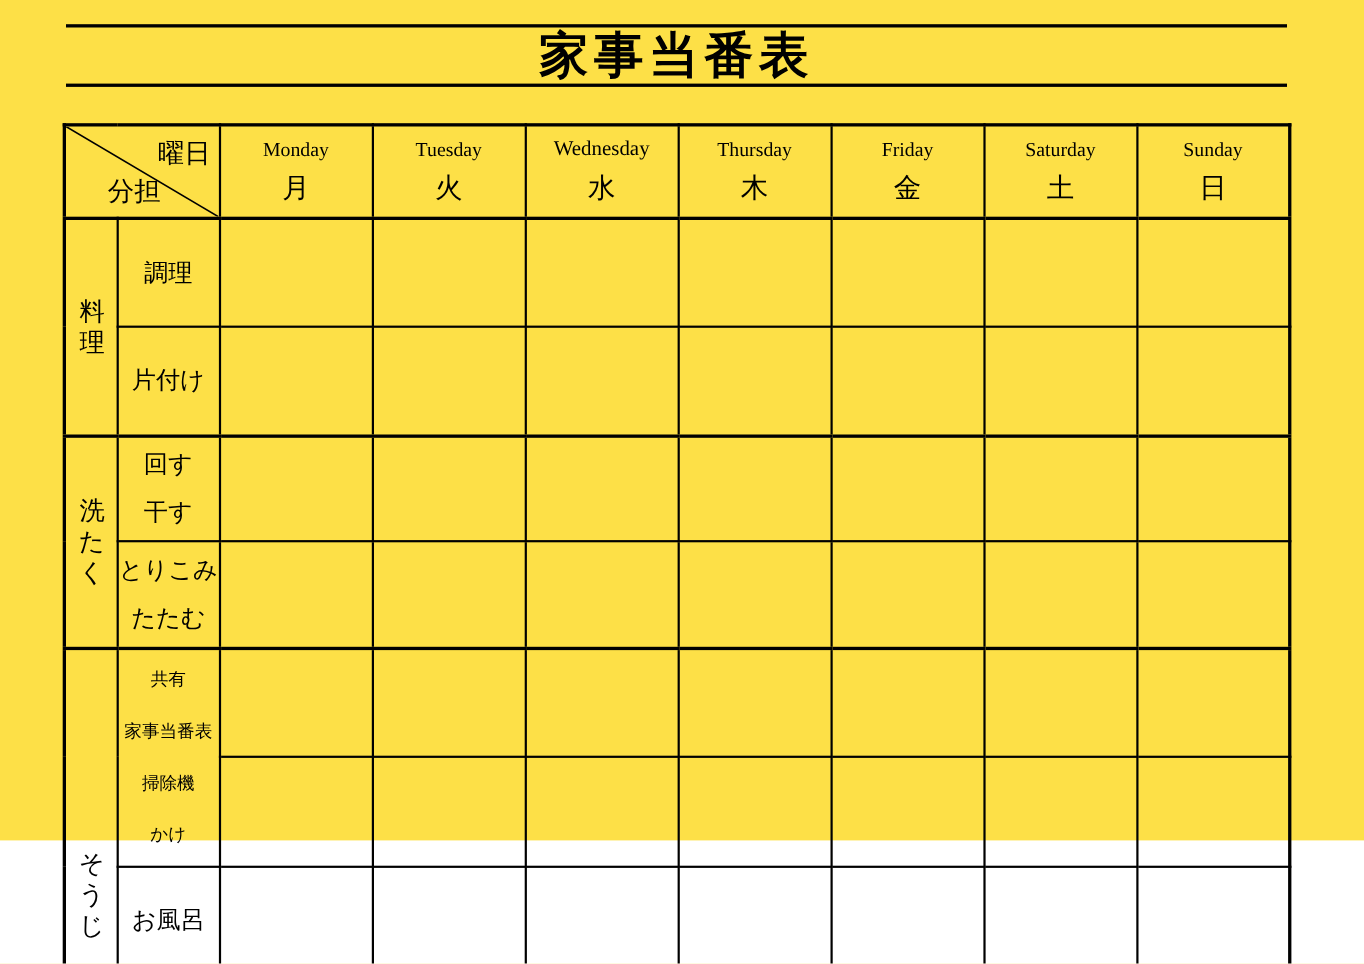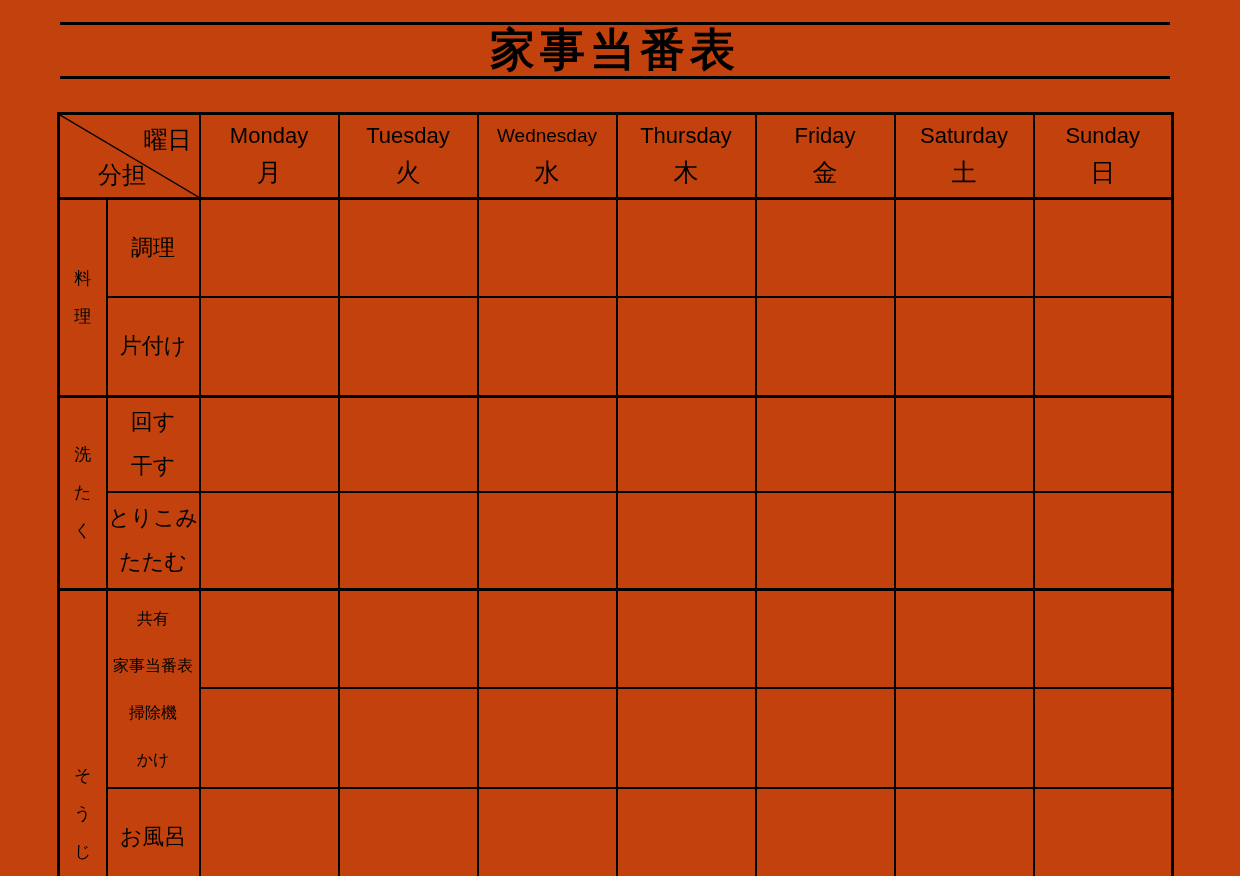--- a/index.html
+++ b/index.html
@@ -3,21 +3,21 @@
 <meta charset="utf-8">
 <style>
   html, body {
     margin: 0; padding: 0;
     width: 1240px; height: 876px;
     background: #ffffff;
     overflow: hidden;
     font-family: "Liberation Sans", "DejaVu Sans", sans-serif;
     color: #000;
   }
-  .page { position: relative; width: 1240px; height: 876px; background:#c2410c; }
+  .page { position: relative; width: 1240px; height: 764px; background:#fde047;font-family:Liberation Serif, serif; }
 
   
   .rule {
     position: absolute; left: 60px; width: 1110px; height: 3px;
     background: #000;
   }
   .rule-top { top: 22px; }
   .rule-bottom { top: 76px; }
   .title {
     position: absolute; top: 26px; left: 60px; width: 1110px;
@@ -53,29 +53,30 @@
     position: absolute; top: 12px; right: 7px;
     font-size: 24px; line-height: 26px; margin-left: 36px;
   }
   .corner-bl {
     position: absolute; bottom: 9px; left: 6px;
     font-size: 24px; line-height: 26px; margin-left: 32px;
   }
 
   
   .day-cell  { padding-top: 6px; }
-  .day-en    { font-size: 22px; line-height: 32px; }
+  .day-en    { font-size: 18px; line-height: 32px; }
   .day-ja    { font-size: 25px; line-height: 40px; }
   tr.header-row > td:nth-child(4) .day-en { font-size: 19px; } 
 
   
   .group-cell .vtext {
     margin: 0 auto; width: 25px;
-    font-size: 17px; line-height: 38px;
+    font-size: 23px; line-height: 28px;
     word-break: break-all;
+    text-align: right;
   }
   .group-cell-offset { vertical-align: top; }
   .group-cell-offset .vtext { margin-top: 150px; }
 
   
   .task-cell { font-size: 22px; margin-top: 24px; }
   .task-cell .tline { line-height: 44px; }
   .task-cell-merged .tline { line-height: 47px; font-size: 16px; }
   .task-single .tline { line-height: 26px; }
 </style>

